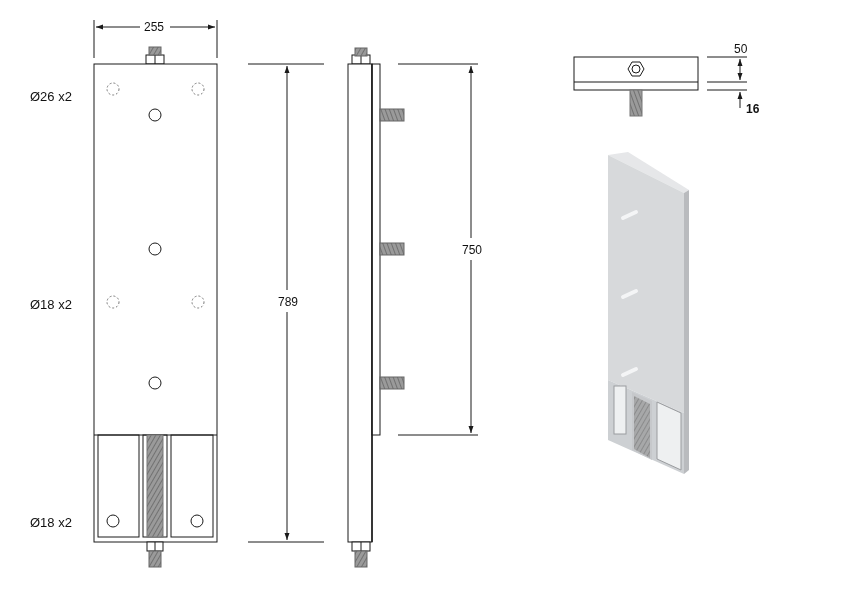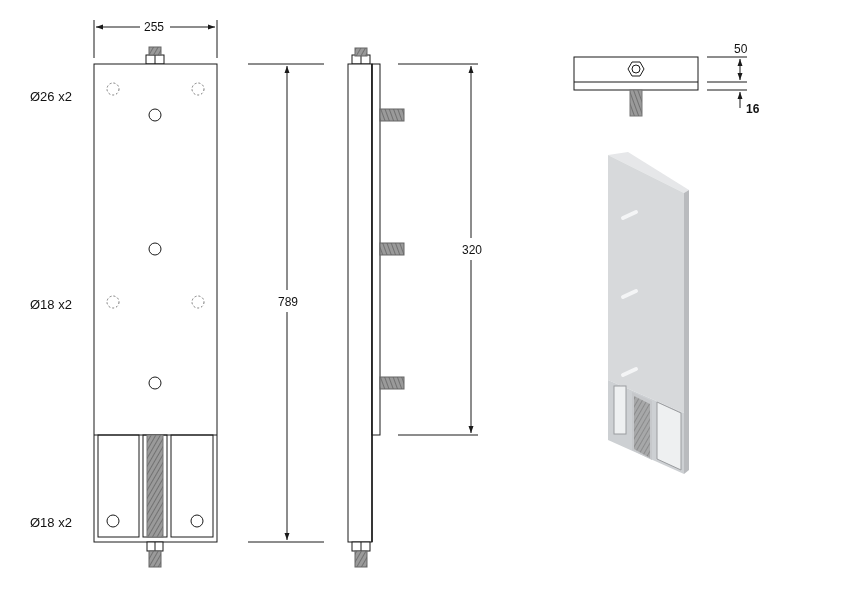--- a/index.html
+++ b/index.html
@@ -117,15 +117,15 @@
     <line x1="623" y1="297" x2="636" y2="291" stroke="#f4f5f6" stroke-width="4" stroke-linecap="round"></line>
     <line x1="623" y1="375" x2="636" y2="369" stroke="#f4f5f6" stroke-width="4" stroke-linecap="round"></line>
   </g>
 </svg>
 
 <div class="dim" style="left:143px;top:20px;">255</div>
 <div class="lbl" style="left:30px;top:89px;">Ø26 x2</div>
 <div class="lbl" style="left:30px;top:297px;">Ø18 x2</div>
 <div class="lbl" style="left:30px;top:515px;">Ø18 x2</div>
 <div class="dim" style="left:277px;top:295px;">789</div>
-<div class="dim" style="left:461px;top:243px;">320</div>
+<div class="dim" style="left:461px;top:243px;">750</div>
 <div class="dim" style="left:733px;top:42px;">50</div>
 <div class="dim" style="left:745px;top:102px;font-weight:bold;">16</div>
 
 </body></html>

